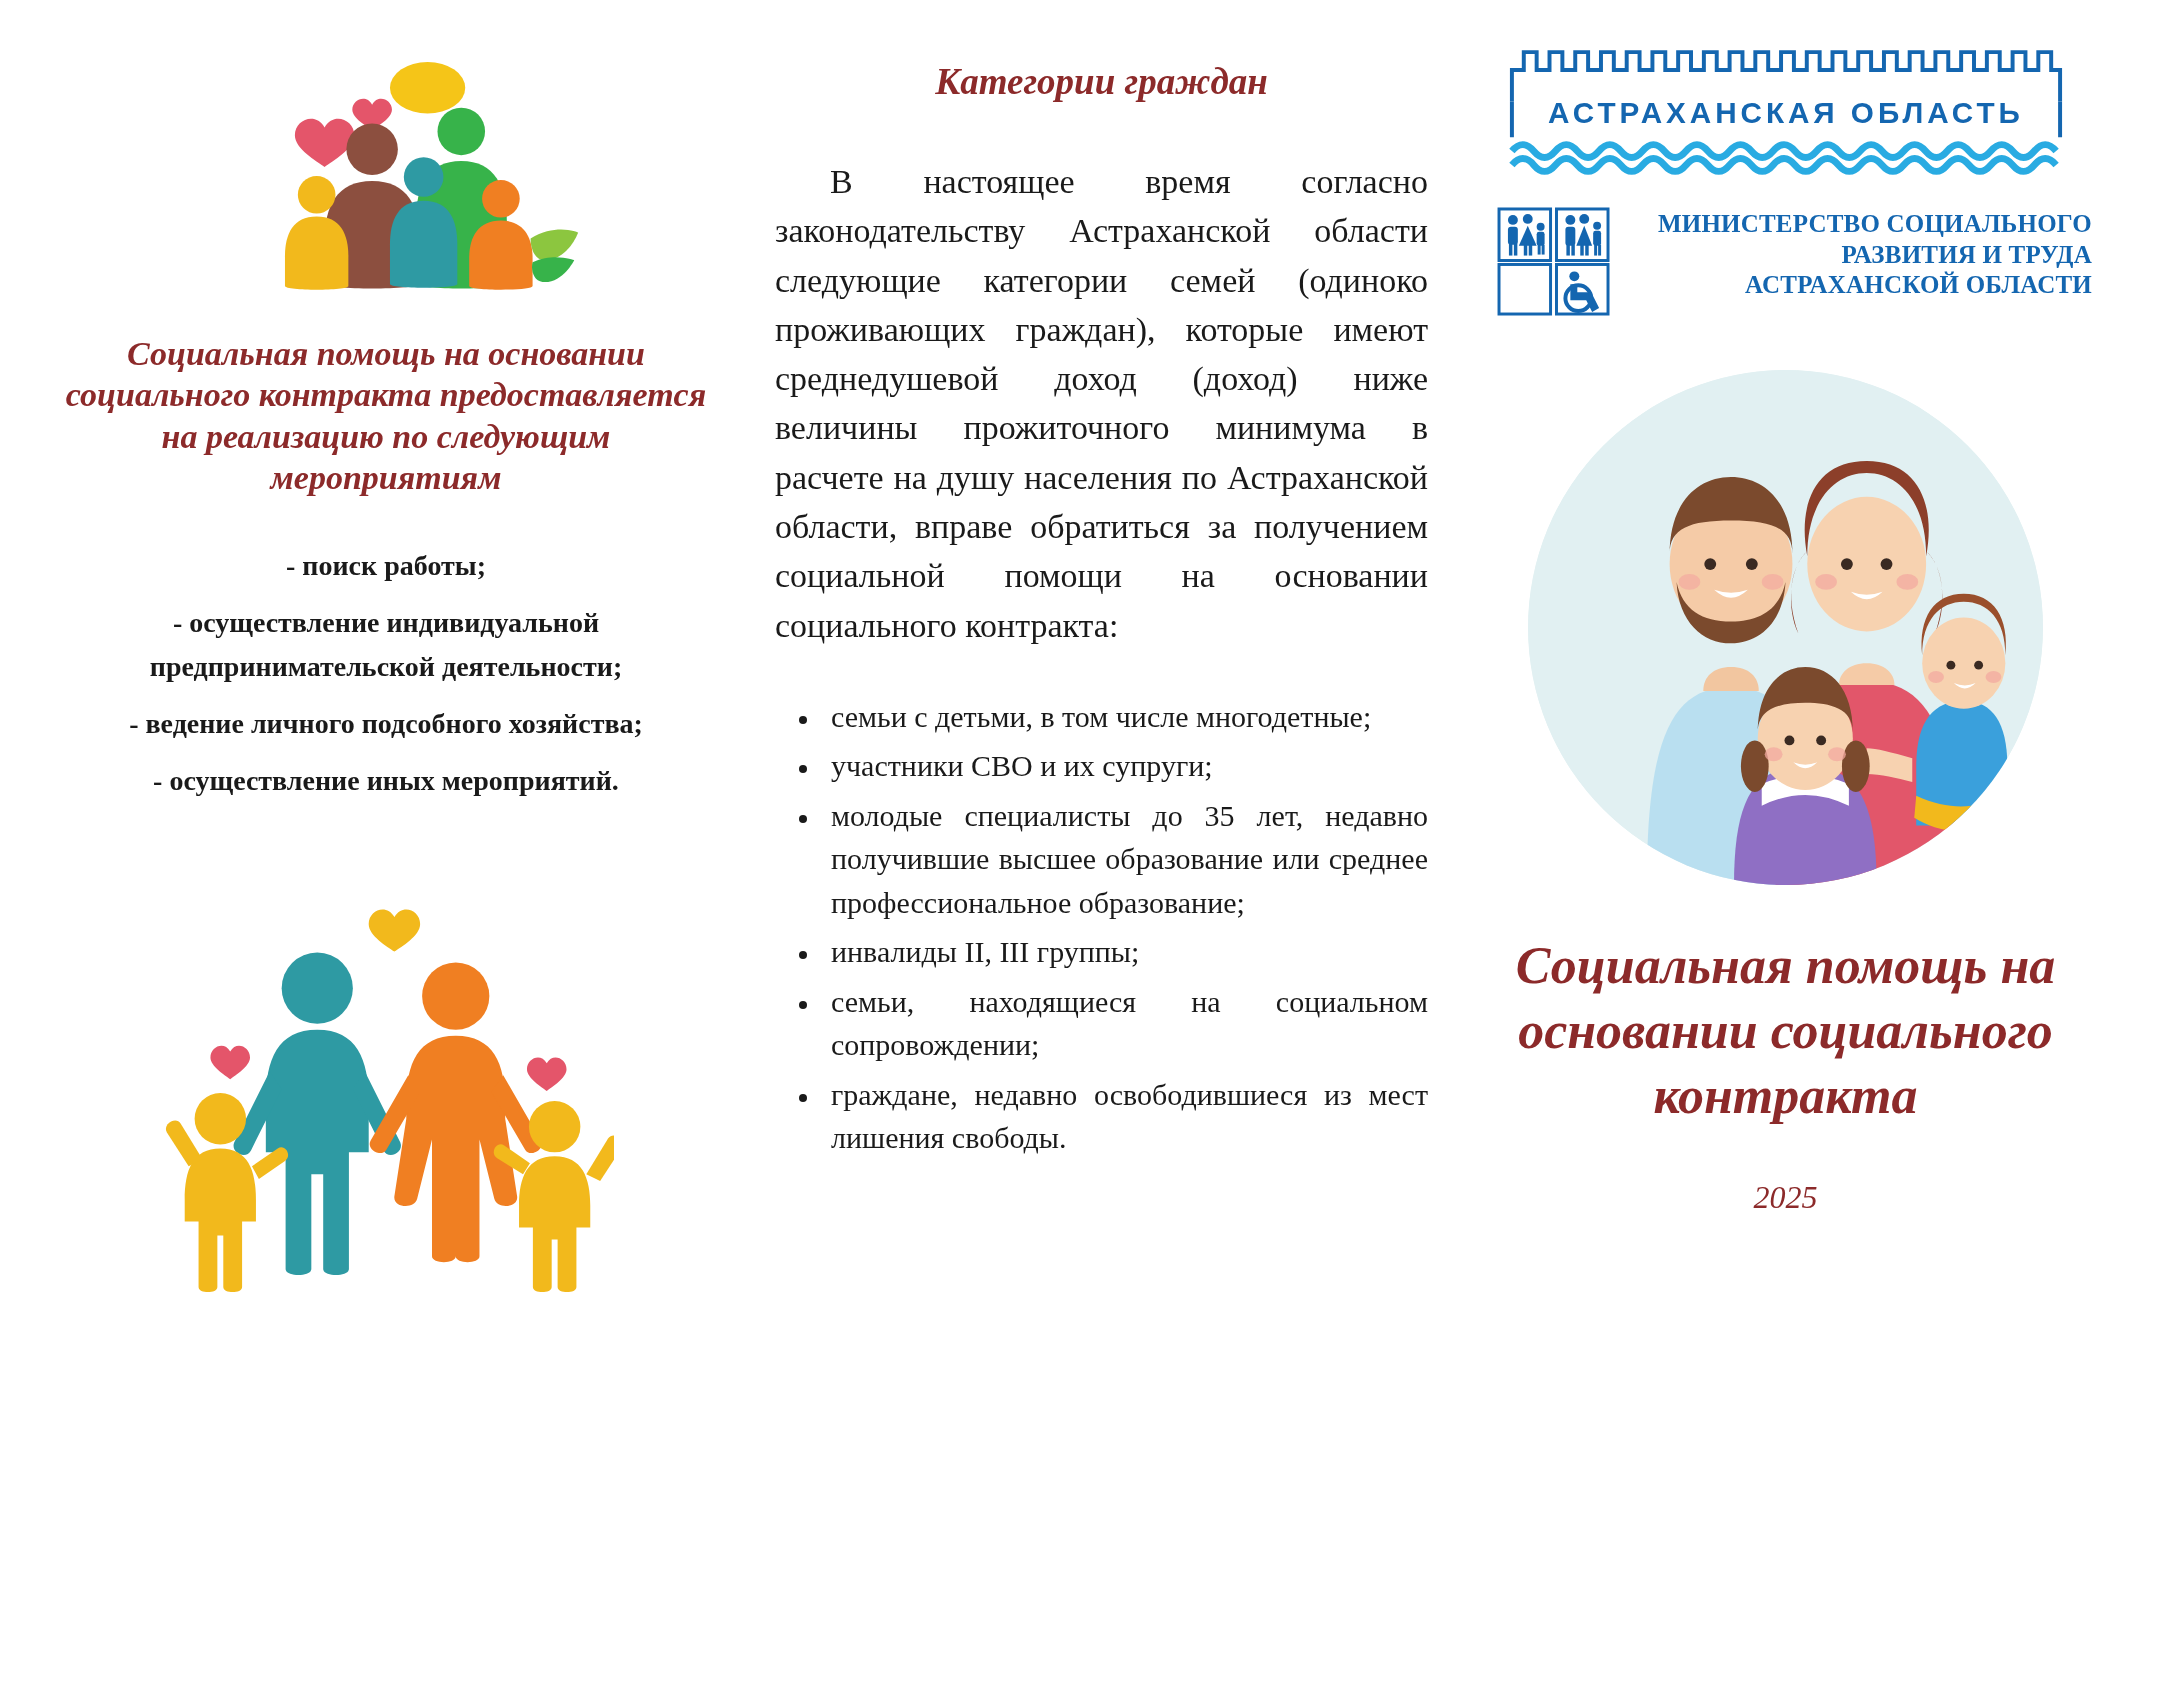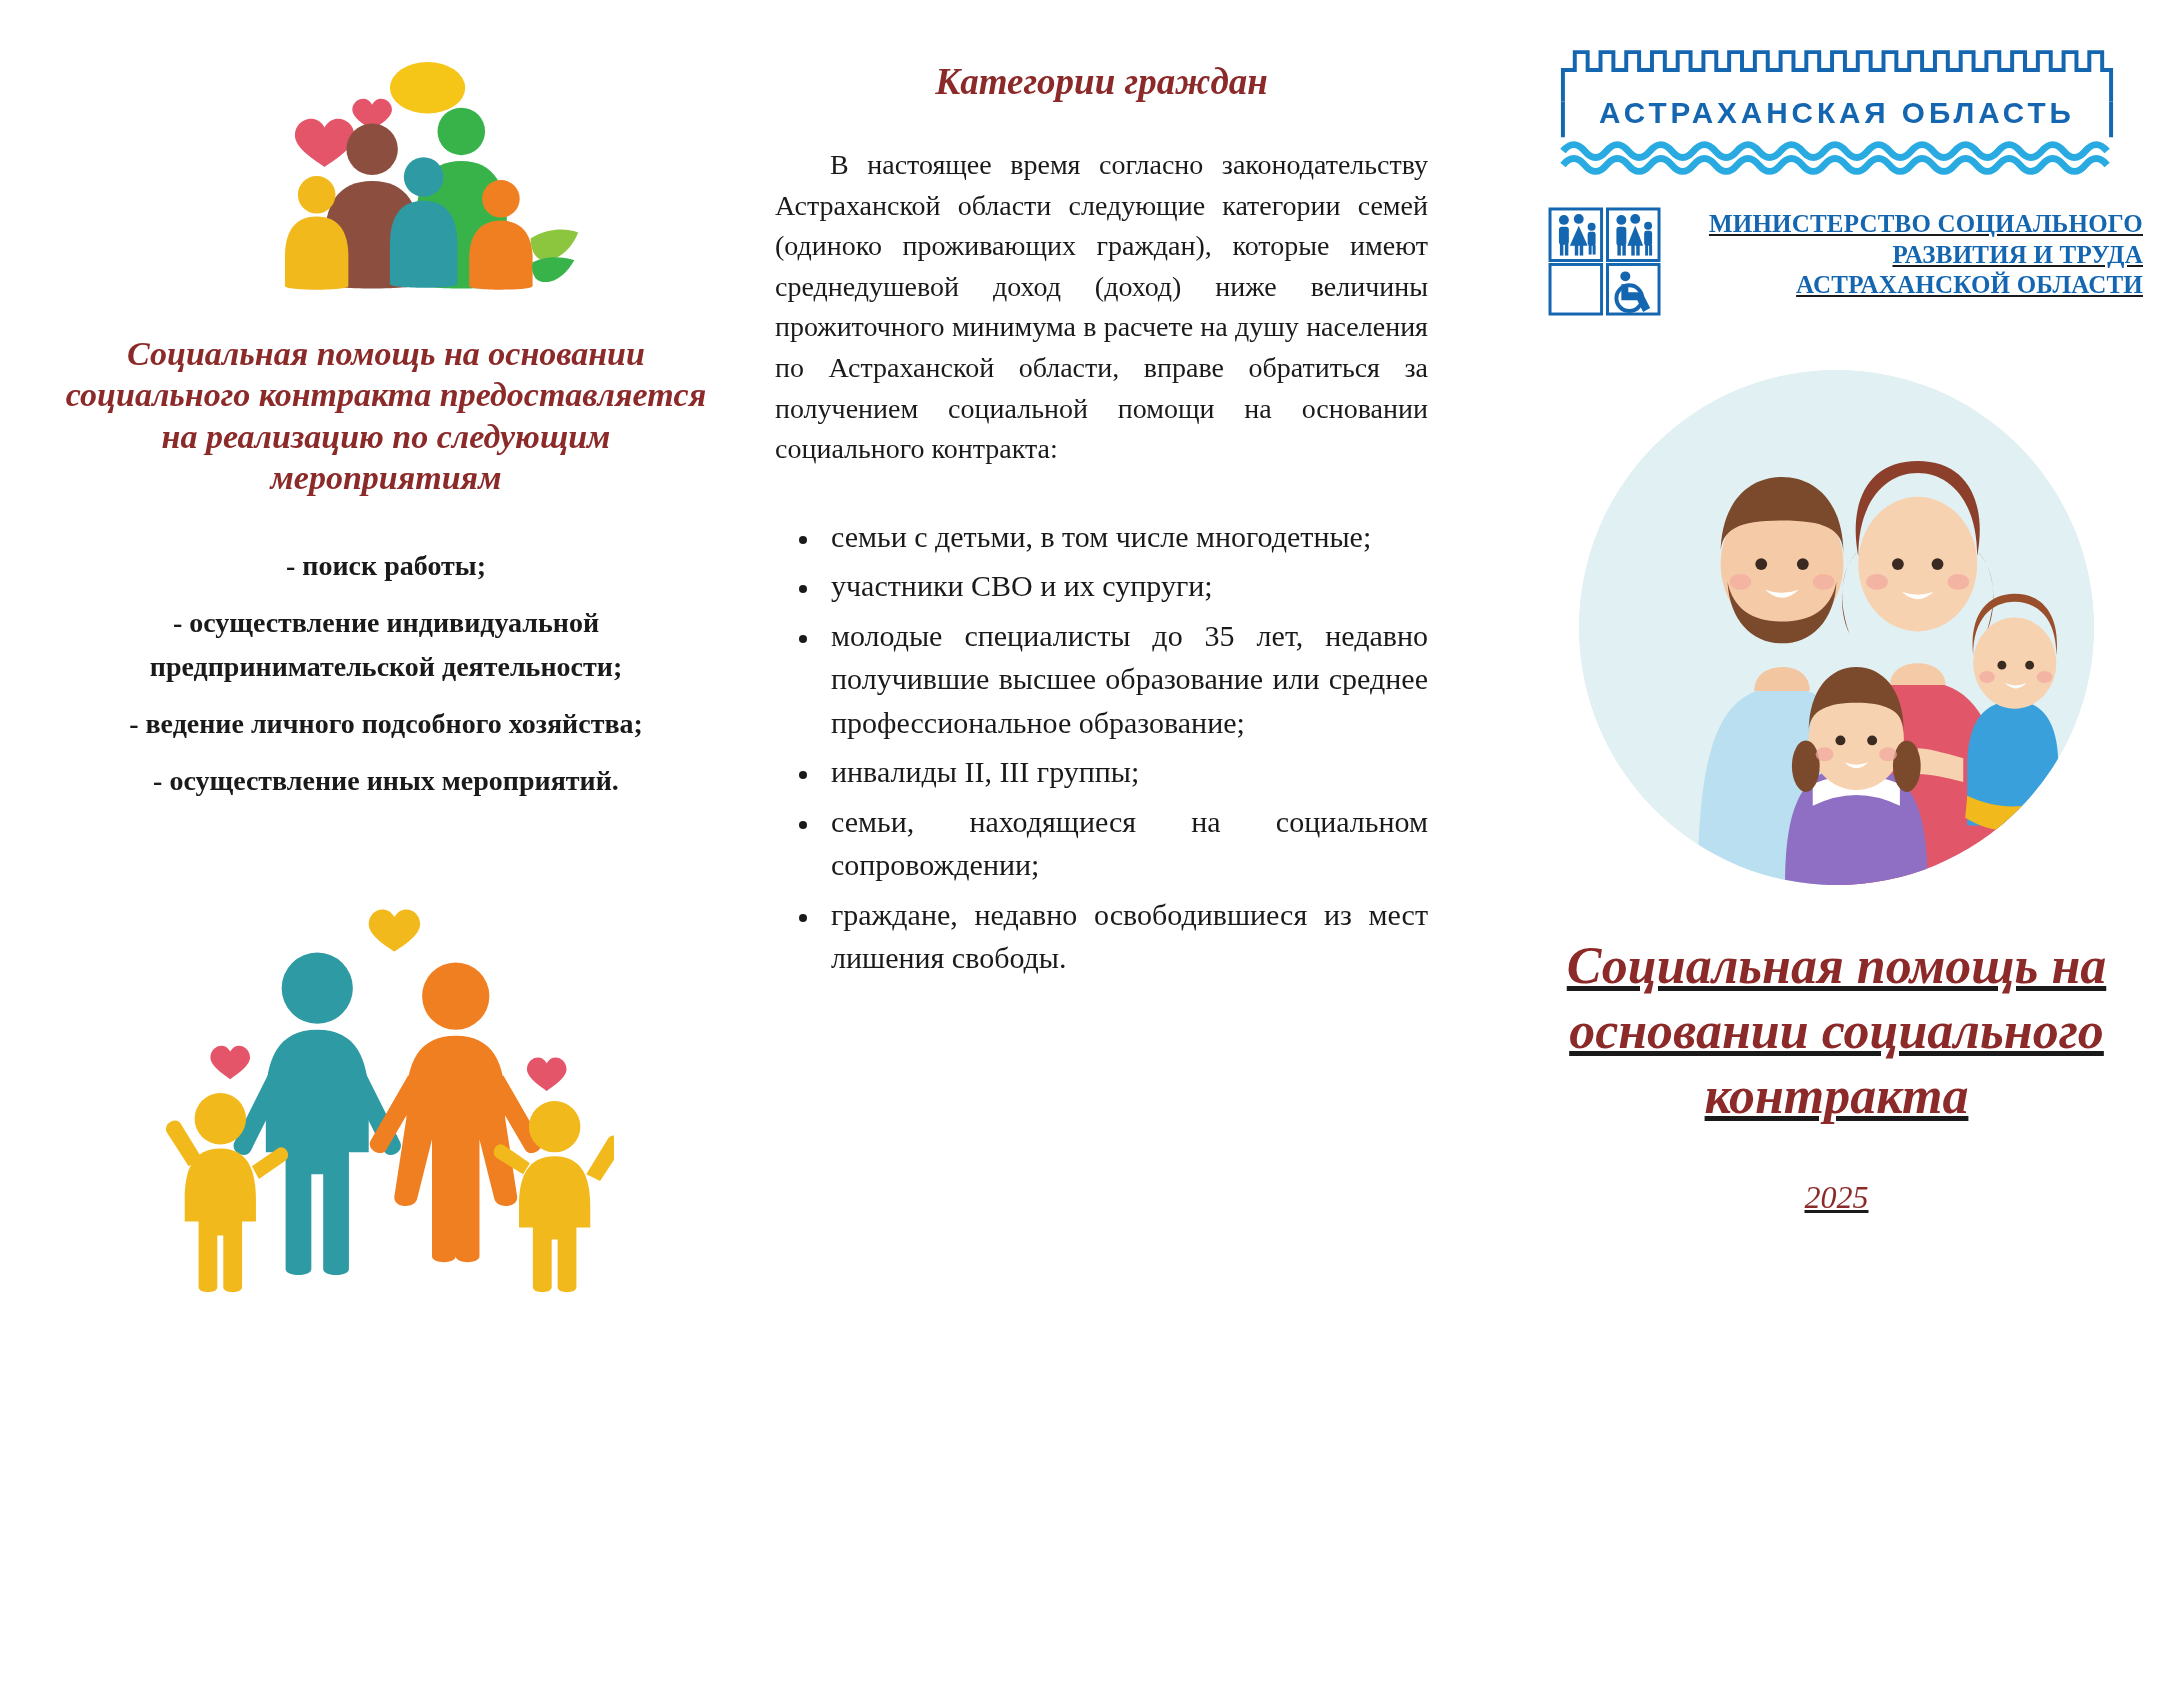--- a/index.html
+++ b/index.html
@@ -72,22 +72,22 @@
   }
   .mid-title {
     text-align: center;
     font-weight: bold;
     font-style: italic;
     font-size: 37px;
     color: #8c2a2a;
     margin: 20px 0 0 0;
   }
   .mid-para {
-    margin: 42px 0 0 0;
-    font-size: 28px;
+    margin: 54px 0 0 0;
+    font-size: 34px;
     line-height: 1.45;
     text-align: justify;
     text-indent: 55px;
     color: #1a1a1a;
     hyphens: none;
   }
   ul.mid-bullets {
     margin: 45px 0 0 0;
     padding-left: 46px;
     font-size: 30px;
@@ -97,24 +97,23 @@
   ul.mid-bullets li {
     margin-bottom: 6px;
     text-align: justify;
     padding-left: 10px;
   }
   ul.mid-bullets li::marker {
     font-size: 26px;
   }
   
   #panel-right {
-    left: 1495px;
+    left: 1444px;
     width: 683px;
     padding: 30px 35px;
-    text-decoration: underline;
   }
   .region-logo {
     width: 564px;
     margin: 10px auto 0 auto;
   }
   .ministry-block {
     display: flex;
     align-items: flex-start;
     margin: 28px 0 0 18px;
     text-align: right;

